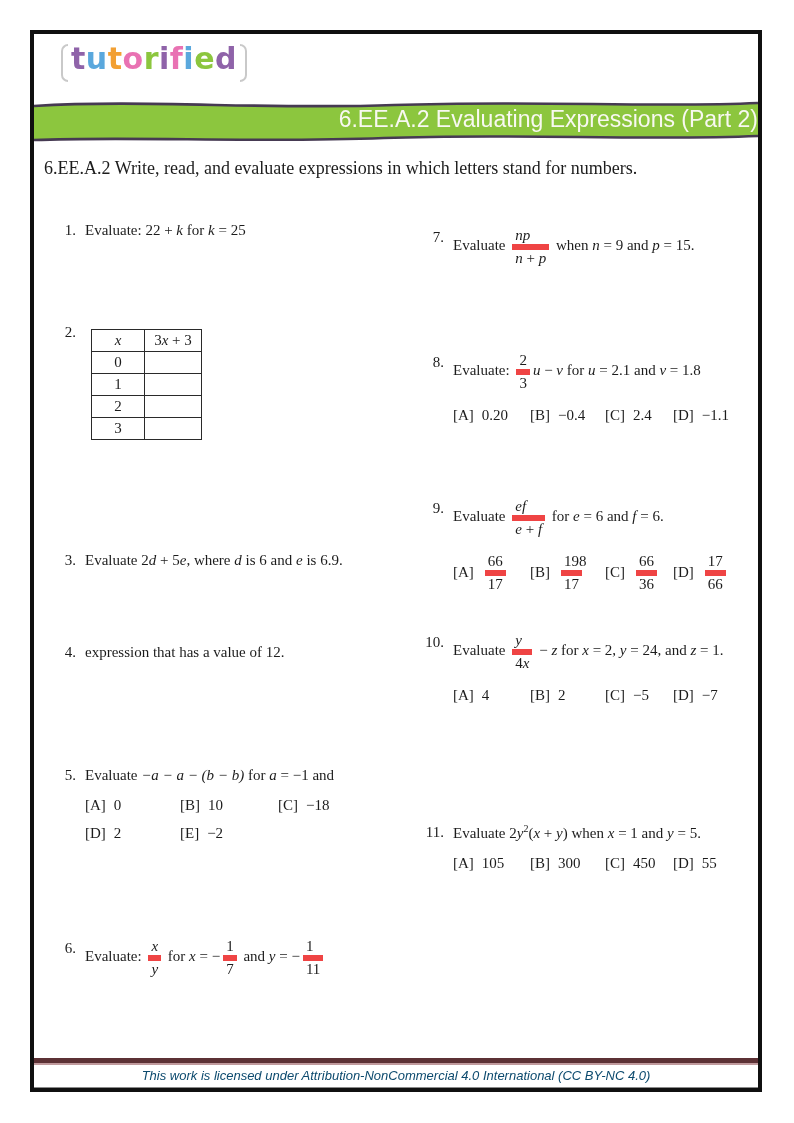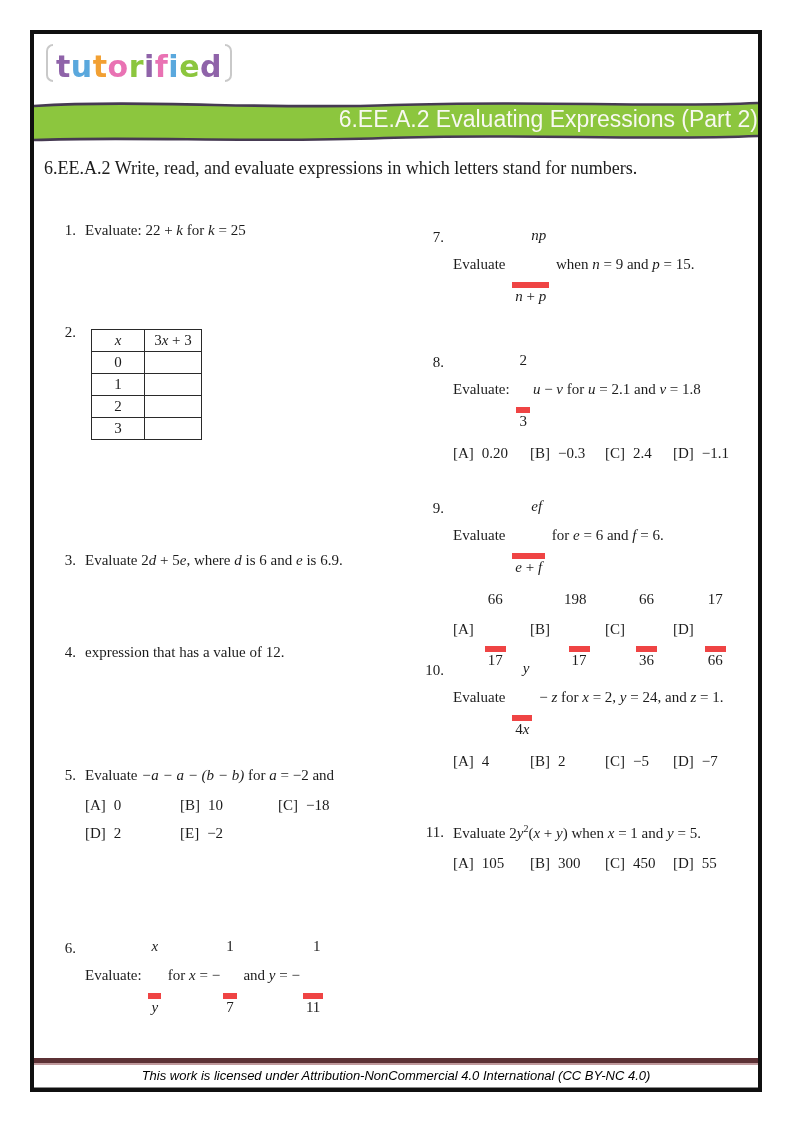--- a/index.html
+++ b/index.html
@@ -5,41 +5,41 @@
   html,body{margin:0;padding:0;}
   body{
     width:794px;height:1123px;position:relative;background:#ffffff;
     font-family:"Liberation Serif",serif;color:#1c1c1c;overflow:hidden;
   }
   .frame{
     position:absolute;left:30px;top:30px;width:724px;height:1054px;
     border:4px solid #101010;background:#ffffff;
   }
   
-  .logo{position:absolute;left:12px;top:10px;display:flex;align-items:flex-end;}
+  .logo{position:absolute;left:27px;top:10px;display:flex;align-items:flex-start;}
   .logo-text{font-family:"DejaVu Sans",sans-serif;font-weight:bold;font-size:30px;line-height:1;letter-spacing:0.5px;padding:0 3px;}
   .bracket{width:7px;height:38px;box-sizing:border-box;}
   .bracket.l{border:2px solid #c9c9c9;border-right:none;border-radius:8px 0 0 8px;}
   .bracket.r{border:2px solid #c9c9c9;border-left:none;border-radius:0 8px 8px 0;}
   
   .banner{position:absolute;left:0;top:62px;width:724px;height:48px;}
   .banner svg{position:absolute;left:0;top:0;width:100%;height:100%;}
   .banner-title{
     position:relative;z-index:2;text-align:right;line-height:47px;
     font-family:"Liberation Sans",sans-serif;font-size:23px;color:#f8f8f1;font-weight:400;
   }
   .standard{position:absolute;left:10px;top:124px;font-size:18px;}
   
   .problem{position:absolute;display:flex;font-size:15px;line-height:1.35;}
   .pnum{flex:0 0 18px;text-align:right;margin-right:9px;}
   .problem.rcol .pnum{flex:0 0 26px;margin-right:9px;}
   .pbody{flex:1;}
   .it{font-style:italic;}
   sup{font-size:10px;}
-  .frac{display:inline-flex;flex-direction:column;align-items:flex-end;vertical-align:middle;margin:0 3px;text-align:center;gap:38px;}
+  .frac{display:inline-flex;flex-direction:column;align-items:flex-start;vertical-align:middle;margin:0 3px;text-align:center;}
   .fnum{display:block;padding:0 3px;line-height:1.1;}
   .fden{display:block;padding:0 3px;line-height:1.1;border-top:6px solid #ef4444;}
   
   .ptable{border-collapse:collapse;margin:7px 0 0 6px;}
   .ptable td{border:1px solid #2a2a2a;height:21px;text-align:center;padding:0 4px;font-size:15px;}
   .ptable td.c1{width:44px;}
   .ptable td.c2{width:48px;}
   
   .opt-row{display:flex;align-items:center;}
   .opt{display:flex;align-items:center;gap:8px;}
@@ -48,21 +48,21 @@
   .rcol .opt-row .opt:nth-child(1){width:77px;}
   .rcol .opt-row .opt:nth-child(2){width:75px;}
   .rcol .opt-row .opt:nth-child(3){width:68px;}
   
   .footer{position:absolute;left:0;right:0;bottom:0;}
   .bar-dark{height:5px;background:#5c3135;}
   .bar-rose{height:2px;background:#c09a9d;}
   .license{
     border-bottom:1px solid #8a8a8a;text-align:center;
     font-family:"Liberation Sans",sans-serif;font-style:italic;font-size:13px;
-    padding:3px 11px 4px;color:#000000;
+    padding:3px 11px 4px;color:#0c4a6e;
   }
 </style>
 </head>
 <body>
 
 <div class="frame">
 
   <div class="logo">
     <span class="bracket l"></span>
     <span class="logo-text"><span style="color: rgb(143, 99, 169);">t</span><span style="color: rgb(90, 168, 221);">u</span><span style="color: rgb(242, 160, 51);">t</span><span style="color: rgb(233, 114, 179);">o</span><span style="color: rgb(140, 198, 62);">r</span><span style="color: rgb(143, 99, 169);">i</span><span style="color: rgb(233, 114, 179);">f</span><span style="color: rgb(90, 168, 221);">i</span><span style="color: rgb(140, 198, 62);">e</span><span style="color: rgb(143, 99, 169);">d</span></span>
@@ -123,21 +123,21 @@
   <div class="problem lcol" style="left:24px;top:608px;width:330px;">
     <div class="pnum">4.</div>
     <div class="pbody">
       <div><span>expression that has a value of 12.</span></div>
     </div>
   </div>
 
   <div class="problem lcol" style="left:24px;top:731px;width:340px;">
     <div class="pnum">5.</div>
     <div class="pbody">
-      <div><span>Evaluate </span><span class="it">−a − a − (b − b)</span><span> for </span><span class="it">a</span><span> = −2 and</span></div>
+      <div><span>Evaluate </span><span class="it">−a − a − (b − b)</span><span> for </span><span class="it">a</span><span> = −1 and</span></div>
       <div class="opt-row" style="margin-top:10px;">
         <span class="opt">
             <span>[A]</span>
             <span><span>0</span></span>
           </span>
         <span class="opt">
             <span>[B]</span>
             <span><span>10</span></span>
           </span>
         <span class="opt">
@@ -187,21 +187,21 @@
             <span class="fnum"><span>2</span></span>
             <span class="fden"><span>3</span></span>
           </span><span class="it">u</span><span> − </span><span class="it">v</span><span> for </span><span class="it">u</span><span> = 2.1 and </span><span class="it">v</span><span> = 1.8</span></div>
       <div class="opt-row" style="margin-top:14px;">
         <span class="opt">
             <span>[A]</span>
             <span><span>0.20</span></span>
           </span>
         <span class="opt">
             <span>[B]</span>
-            <span><span>−0.3</span></span>
+            <span><span>−0.4</span></span>
           </span>
         <span class="opt">
             <span>[C]</span>
             <span><span>2.4</span></span>
           </span>
         <span class="opt">
             <span>[D]</span>
             <span><span>−1.1</span></span>
           </span>
       </div>
@@ -241,21 +241,21 @@
             <span>[D]</span>
             <span><span class="frac">
                 <span class="fnum"><span>17</span></span>
                 <span class="fden"><span>66</span></span>
               </span></span>
           </span>
       </div>
     </div>
   </div>
 
-  <div class="problem rcol" style="left:384px;top:626px;width:335px;">
+  <div class="problem rcol" style="left:384px;top:598px;width:335px;">
     <div class="pnum">10.</div>
     <div class="pbody">
       <div><span>Evaluate </span><span class="frac">
             <span class="fnum"><span class="it">y</span></span>
             <span class="fden"><span>4</span><span class="it">x</span></span>
           </span><span> − </span><span class="it">z</span><span> for </span><span class="it">x</span><span> = 2, </span><span class="it">y</span><span> = 24, and </span><span class="it">z</span><span> = 1.</span></div>
       <div class="opt-row" style="margin-top:14px;">
         <span class="opt">
             <span>[A]</span>
             <span><span>4</span></span>

